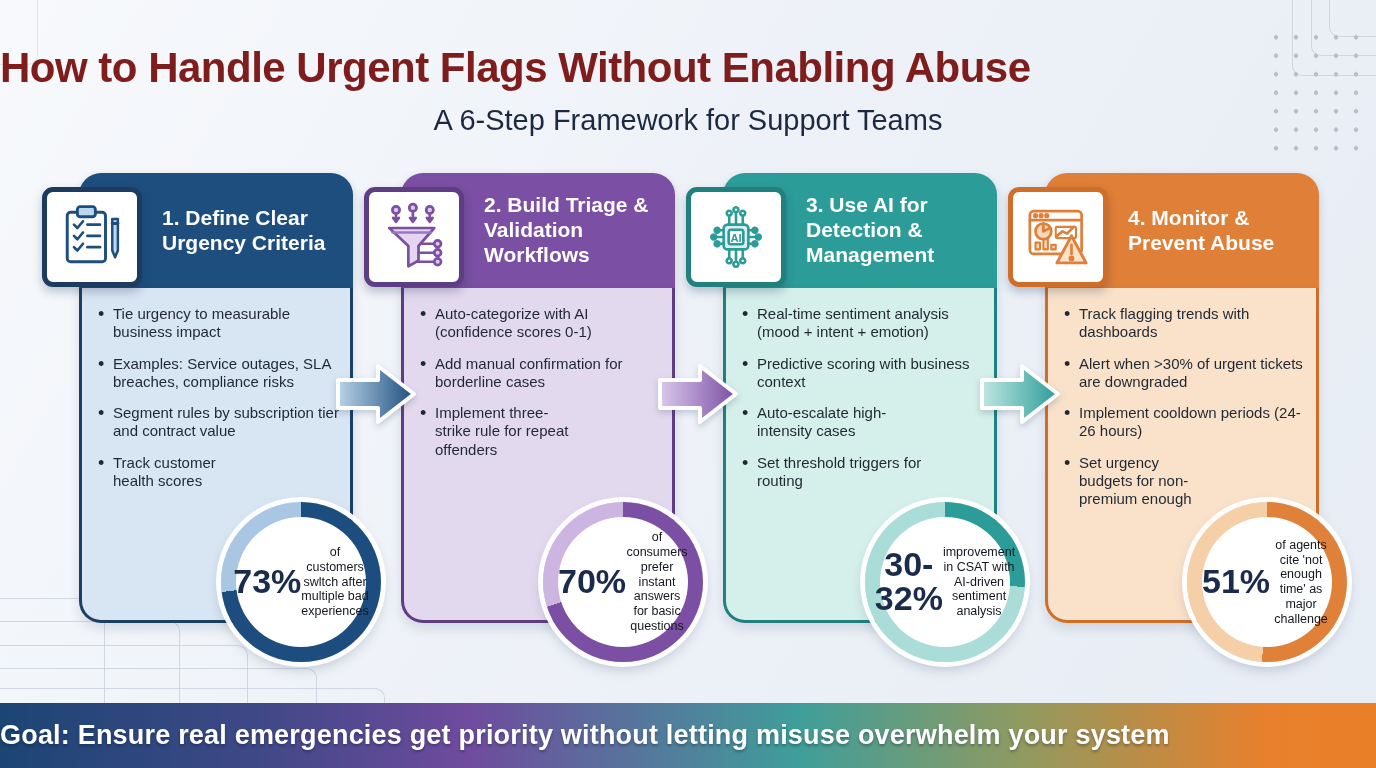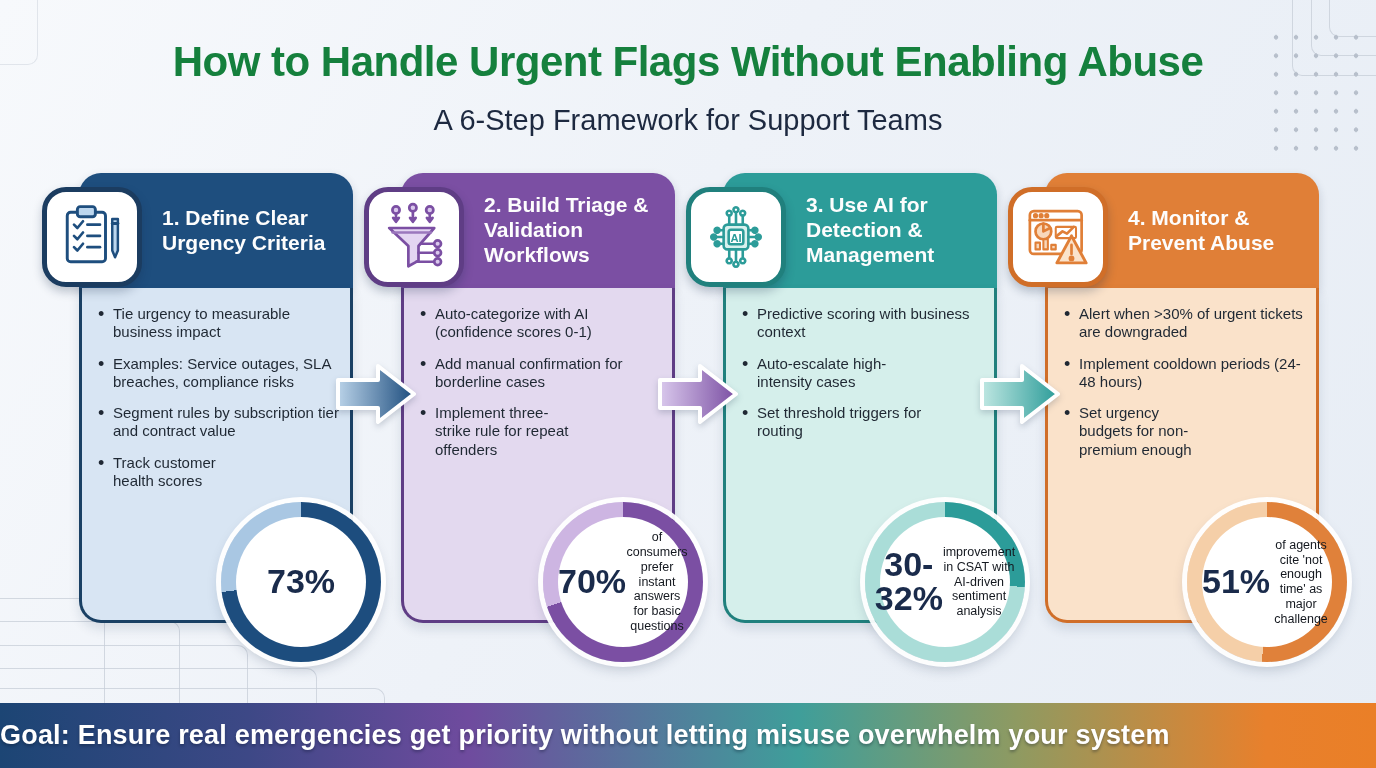--- a/index.html
+++ b/index.html
@@ -16,22 +16,22 @@
   .bracket.bl { border-bottom:none; border-left:none; border-top-right-radius:10px; }
   .bracket.tl { border-top:none; border-left:none; border-bottom-right-radius:10px; opacity:.45;}
   .dots {
     position:absolute; left:1266px; top:28px; width:100px; height:128px;
     background-image:radial-gradient(#b7bfcb 2.1px, transparent 2.6px);
     background-size:20px 18.5px;
   }
 
   
   .main-title {
-    position:absolute; top:38px; left:0; width:100%; text-align:center;
-    font-size:42px; font-weight:bold; letter-spacing:-0.5px; color:#15803d;
+    position:absolute; top:44px; left:0; width:100%; text-align:left;
+    font-size:42px; font-weight:bold; letter-spacing:-0.5px; color:#7f1d1d;
   }
   .subtitle {
     position:absolute; top:104px; left:0; width:100%; text-align:center;
     font-size:29px; font-weight:normal; color:#1d2940;
   }
 
   
   .card { position:absolute; top:173px; width:274px; height:450px; }
   .card-header {
     position:absolute; top:0; left:0; width:100%; height:115px;
@@ -51,21 +51,21 @@
   .card-body li {
     position:relative; padding-left:17px; margin-bottom:13px;
     font-size:15px; line-height:1.22; color:#1f2833;
   }
   .card-body li::before {
     content:"•"; position:absolute; left:2px; top:-1px; font-size:18px; color:#1f2833;
   }
 
   .icon-tile {
     position:absolute; left:-37px; top:14px; width:100px; height:100px;
-    background:#ffffff; border-radius:24px; border-width:5px; border-style:solid;
+    background:#ffffff; border-radius:11px; border-width:5px; border-style:solid;
     box-shadow:0 5px 10px rgba(20,40,70,.25);
     display:flex; align-items:center; justify-content:center; z-index:3;
   }
   .icon-tile svg { width:72px; height:72px; }
 
   .stat-circle {
     position:absolute; right:-31px; bottom:-42px; width:160px; height:160px;
     border-radius:50%; z-index:4;
     box-shadow:0 0 0 5px rgba(255,255,255,.95), 0 6px 14px rgba(20,40,70,.25);
     display:flex; align-items:center; justify-content:center;
@@ -145,20 +145,21 @@
   <div class="card-body">
     <ul>
       <li>Tie urgency to measurable business impact</li>
       <li>Examples: Service outages, SLA breaches, compliance risks</li>
       <li>Segment rules by subscription tier and contract value</li>
       <li style="max-width:140px;">Track customer health scores</li>
     </ul>
     <div class="stat-circle" style="background: conic-gradient(rgb(29, 77, 126) 0deg, rgb(29, 77, 126) 73%, rgb(169, 199, 227) 73%, rgb(169, 199, 227) 100%);">
       <div class="stat-inner">
         <div class="stat-value">73%</div>
+        <div class="stat-caption">of customers swltch after multiple bad experiences</div>
       </div>
     </div>
   </div>
 </div>
 
 <div class="card step-2" style="left:401px;padding-left:30px;">
   <div class="card-header">
     <h2>2. Build Triage &amp; Validation Workflows</h2>
   </div>
   <div class="icon-tile">
@@ -212,20 +213,21 @@
       <path d="M21 26 H13 m0 0 a2.2 2.2 0 1 0 0 -0.1"></path>
       <path d="M21 32 H10 m0 0 a2.2 2.2 0 1 0 0 -0.1"></path>
       <path d="M21 38 H13 m0 0 a2.2 2.2 0 1 0 0 -0.1"></path>
       <path d="M43 26 H51 m0 0 a2.2 2.2 0 1 1 0 -0.1"></path>
       <path d="M43 32 H54 m0 0 a2.2 2.2 0 1 1 0 -0.1"></path>
       <path d="M43 38 H51 m0 0 a2.2 2.2 0 1 1 0 -0.1"></path>
     </svg>
   </div>
   <div class="card-body">
     <ul>
+      <li>Real-time sentiment analysis (mood + intent + emotion)</li>
       <li>Predictive scoring with business context</li>
       <li style="max-width:185px;">Auto-escalate high-intensity cases</li>
       <li style="max-width:185px;">Set threshold triggers for routing</li>
     </ul>
     <div class="stat-circle" style="background: conic-gradient(rgb(44, 156, 153) 0deg, rgb(44, 156, 153) 26%, rgb(170, 221, 216) 26%, rgb(170, 221, 216) 100%);">
       <div class="stat-inner">
         <div class="stat-value">30-32%</div>
         <div class="stat-caption" style="width:126px;">improvement in CSAT with AI-driven sentiment analysis</div>
       </div>
     </div>
@@ -250,22 +252,23 @@
       <rect x="12" y="37" width="4" height="6" fill="#f8d8bb" stroke-width="1.8"></rect>
       <rect x="19" y="34" width="4" height="9" fill="#f8d8bb" stroke-width="1.8"></rect>
       <rect x="26" y="39" width="4" height="4" fill="#f8d8bb" stroke-width="1.8"></rect>
       <path d="M44 31 L57 55 H31 Z" fill="#fbe3cb" stroke-width="2.6"></path>
       <line x1="44" y1="39" x2="44" y2="47"></line>
       <circle cx="44" cy="51" r="1.4" fill="#e07f37"></circle>
     </svg>
   </div>
   <div class="card-body">
     <ul>
+      <li>Track flagging trends with dashboards</li>
       <li>Alert when &gt;30% of urgent tickets are downgraded</li>
-      <li>Implement cooldown periods (24-48 hours)</li>
+      <li>Implement cooldown periods (24-26 hours)</li>
       <li style="max-width:150px;">Set urgency budgets for non-premium enough</li>
     </ul>
     <div class="stat-circle" style="background: conic-gradient(rgb(224, 129, 58) 0deg, rgb(224, 129, 58) 51%, rgb(245, 207, 168) 51%, rgb(245, 207, 168) 100%);">
       <div class="stat-inner">
         <div class="stat-value">51%</div>
         <div class="stat-caption">of agents cite 'not enough time' as major challenge</div>
       </div>
     </div>
   </div>
 </div>

